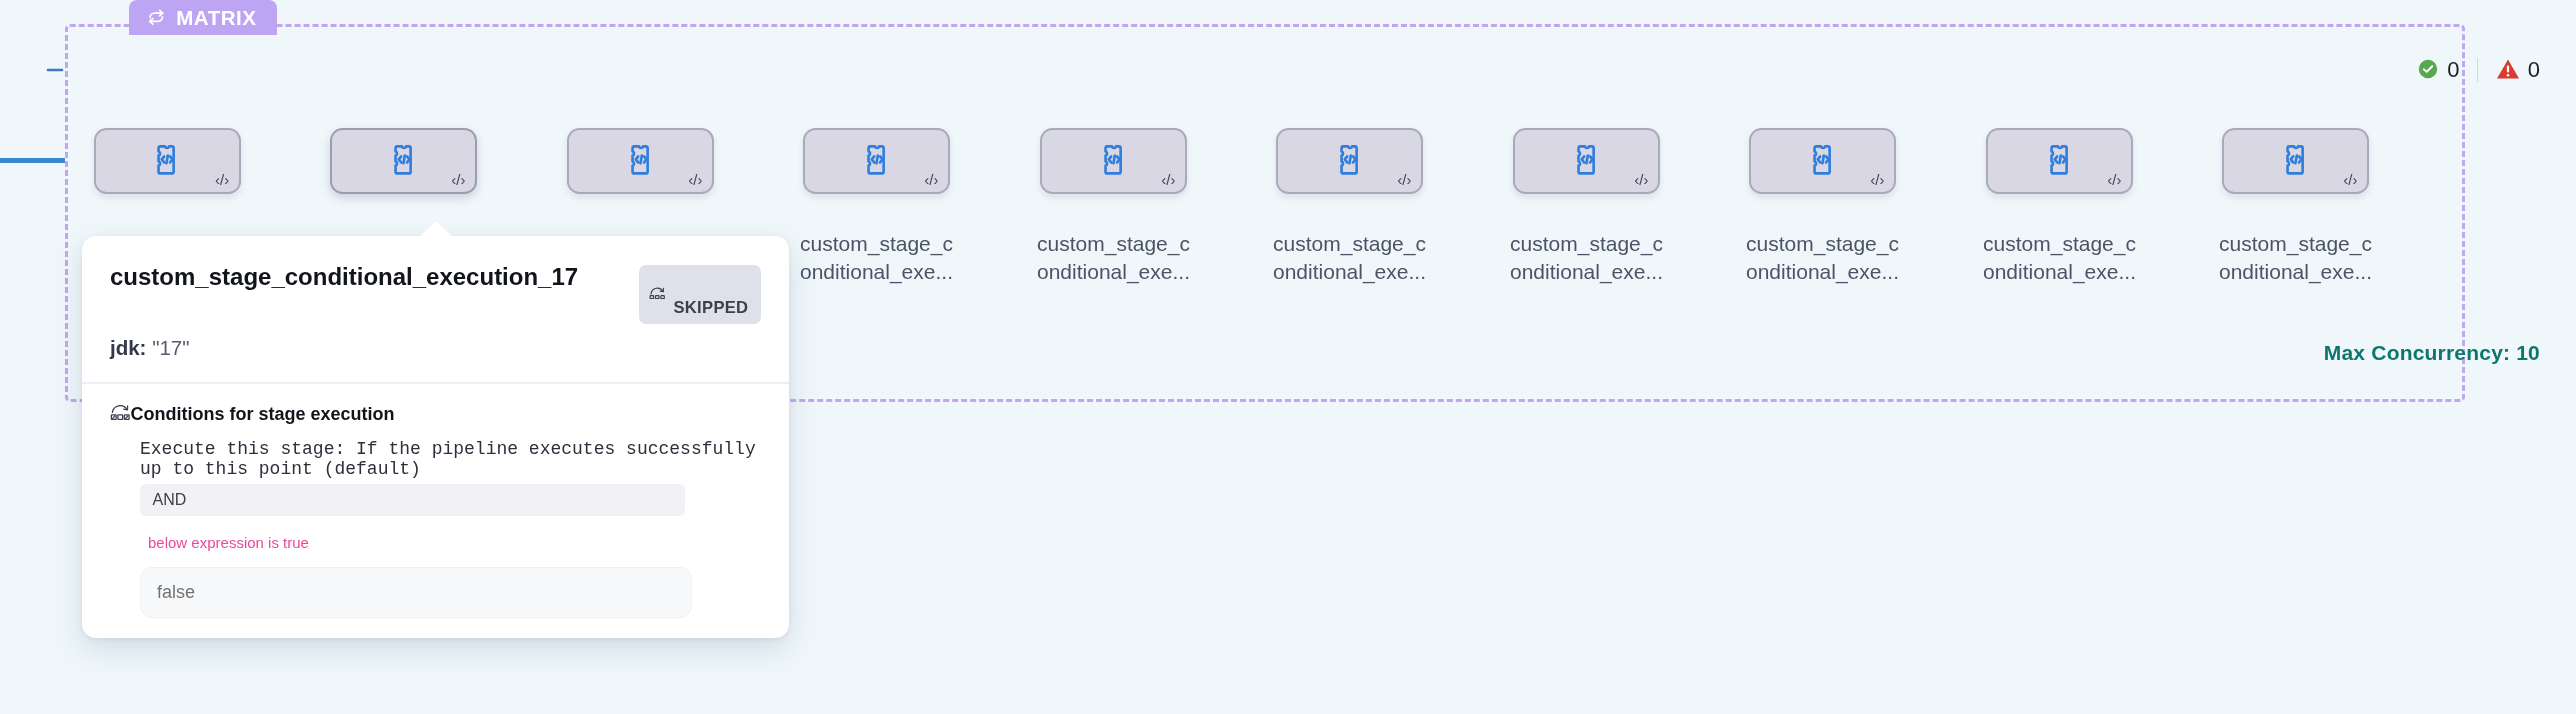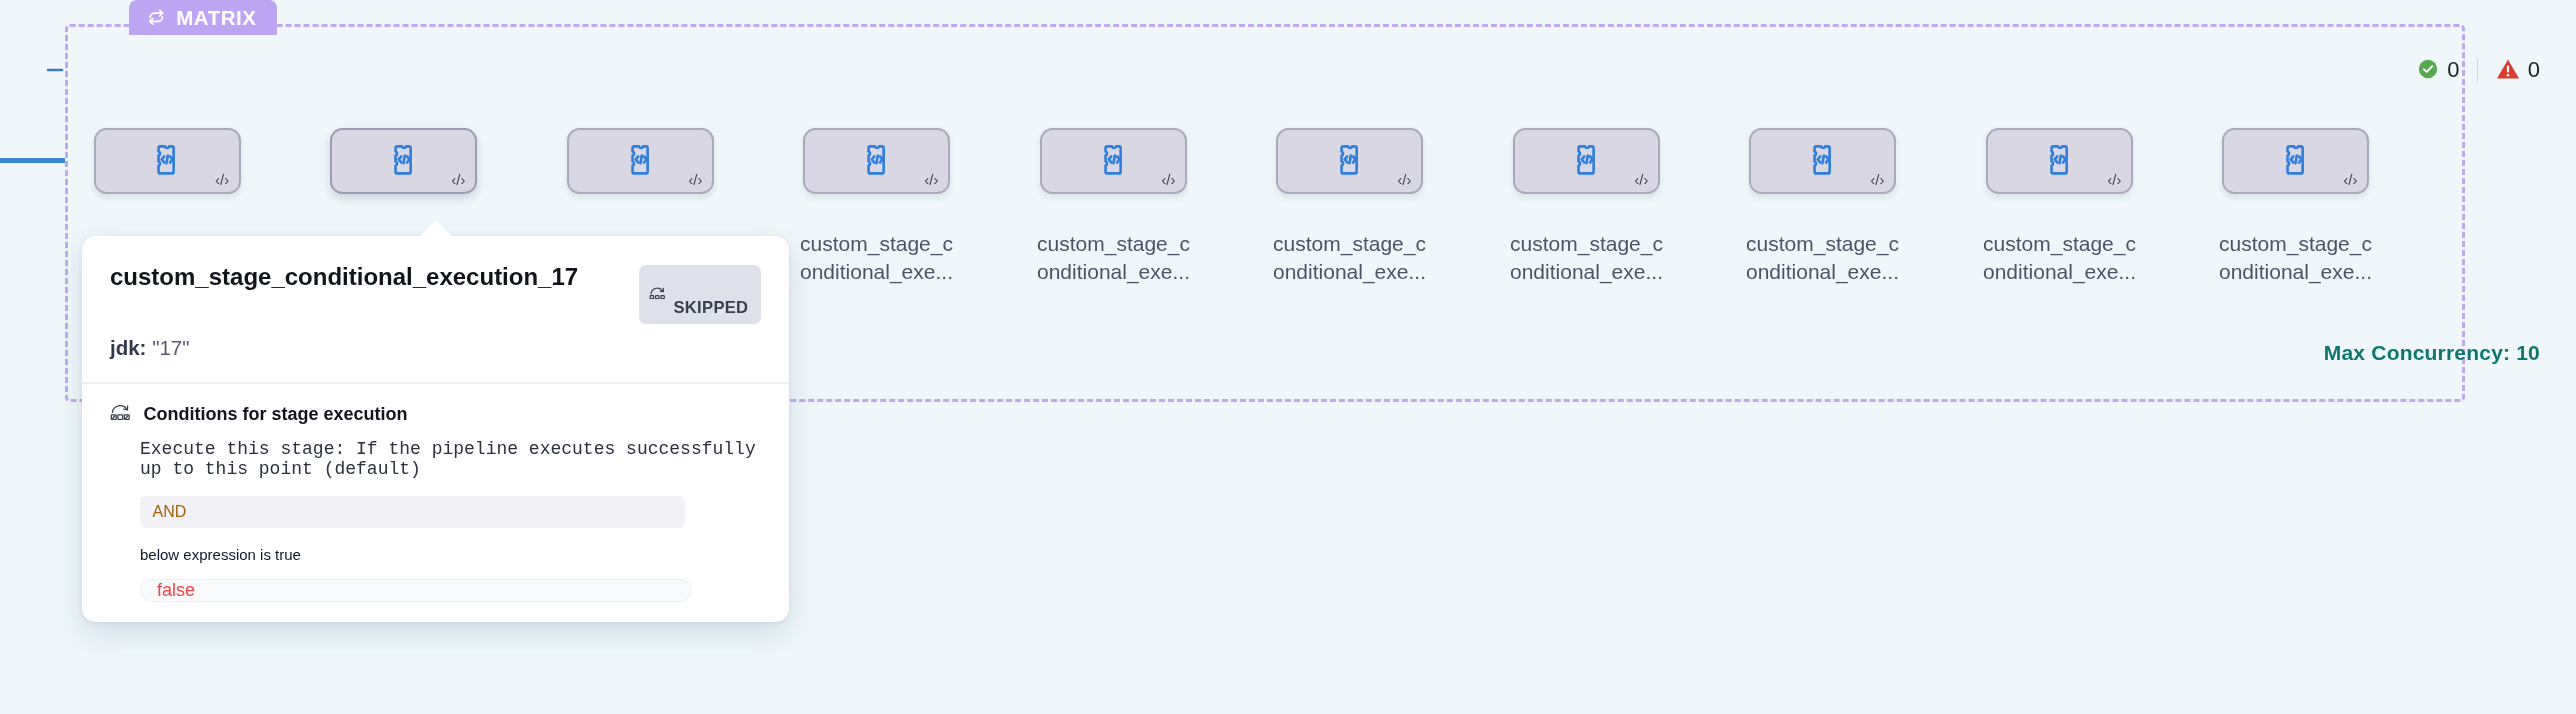--- a/index.html
+++ b/index.html
@@ -236,60 +236,60 @@
   .tip-divider {
     margin-top: 22px;
     height: 1.6px;
     background: #eceef3;
   }
 
   .cond-block { padding: 20.5px 28px 0 28px; }
   .cond-title-row {
     display: flex;
     align-items: center;
-    gap: 13px;
+    gap: 0;
   }
   .cond-title {
     font-size: 18px;
     font-weight: 700;
     color: #12141c;
   }
   .cond-desc {
     margin-top: 14px;
     margin-left: 30px;
     font-size: 18px;
     color: #2c303c;
     font-family: Liberation Mono, monospace;
   }
   .cond-field {
-    margin-top: 17px;
+    margin-top: 5px;
     margin-left: 30px;
     width: 545px;
     background: #f1f1f6;
     border-radius: 5.5px;
     padding: 7px 12.6px;
     font-size: 16px;
-    color: #a16207;
+    color: #404040;
   }
   .cond-note {
     margin-top: 17.3px;
-    margin-left: 30px;
+    margin-left: 38px;
     font-size: 15px;
-    color: #0f172a;
+    color: #ec4899;
   }
   .cond-expr {
     margin-top: 16px;
     margin-left: 30px;
     width: 552px;
     background: #f8f9fb;
     border: 1.6px solid #eef0f4;
     border-radius: 12px;
-    padding: 0 16px;
+    padding: 14px 16px;
     font-size: 18px;
-    color: #ef4444;
+    color: #737373;
   }
 </style>
 </head>
 <body>
 
 <div id="root">
 
   <div class="edge-in"></div>
 
   <div class="matrix-group"></div>

